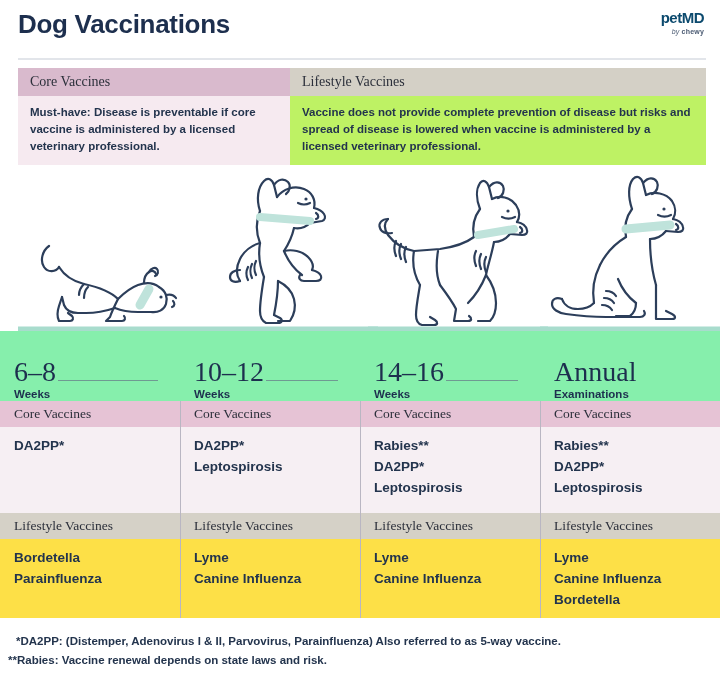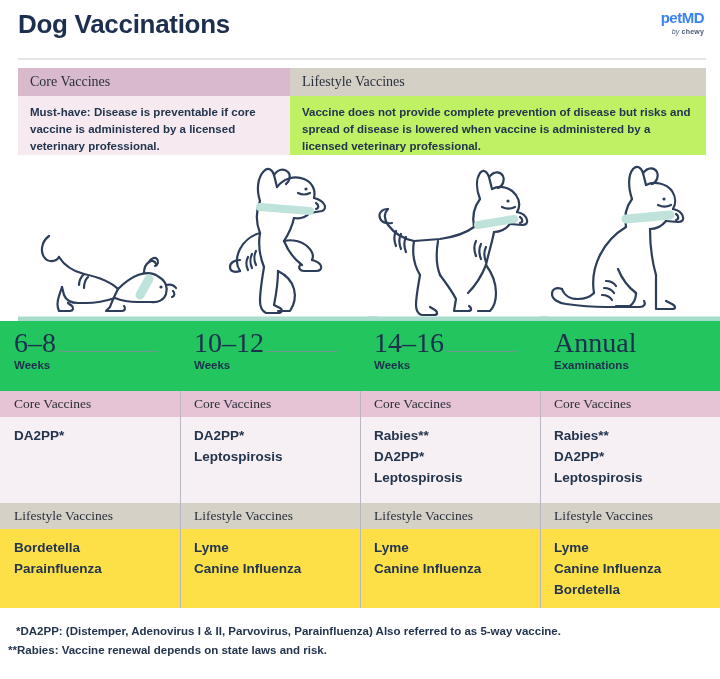--- a/index.html
+++ b/index.html
@@ -34,21 +34,21 @@
   .brand {
     position: absolute;
     right: 16px;
     top: 10px;
     text-align: right;
     line-height: 1;
   }
   .brand-main {
     font-size: 15px;
     font-weight: 700;
-    color: #3b82f6;
+    color: #0c4a6e;
     letter-spacing: -0.5px;
     display: block;
   }
   .brand-sub {
     font-size: 7px;
     font-weight: 700;
     color: #4a5a72;
     display: block;
     margin-top: 3px;
     letter-spacing: 0.2px;
@@ -75,21 +75,21 @@
     padding: 6px 10px 6px 12px;
     color: #2b2f3a;
   }
   .legend-head.core { background: #d9bacd; }
   .legend-head.lifestyle { background: #d4d0c6; }
 
   .legend-body {
     font-size: 11.5px;
     font-weight: 700;
     line-height: 17px;
-    padding: 8px 12px 0 12px;
+    padding: 8px 12px 10px 12px;
     color: #23344d;
     flex: 1;
   }
   .legend-body.core { background: #f6eaf0; }
   .legend-body.lifestyle { background: #bef264; }
 
   
   .illustrations {
     position: relative;
     height: 160px;
@@ -99,22 +99,23 @@
     position: absolute;
     bottom: 0;
     width: 180px;
     height: 160px;
   }
   .dog-slot svg { display: block; width: 100%; height: 100%; }
 
   
   .ages {
     display: flex;
-    background: #22c55e;
+    background: #86efac;
     height: 70px;
+    align-items: flex-end;
   }
   .age-cell {
     width: 25%;
     padding: 6px 0 0 14px;
     box-sizing: border-box;
     position: relative;
   }
   .age-top { display: flex; align-items: center; }
   .age-num {
     font-family: "Liberation Serif", serif;

